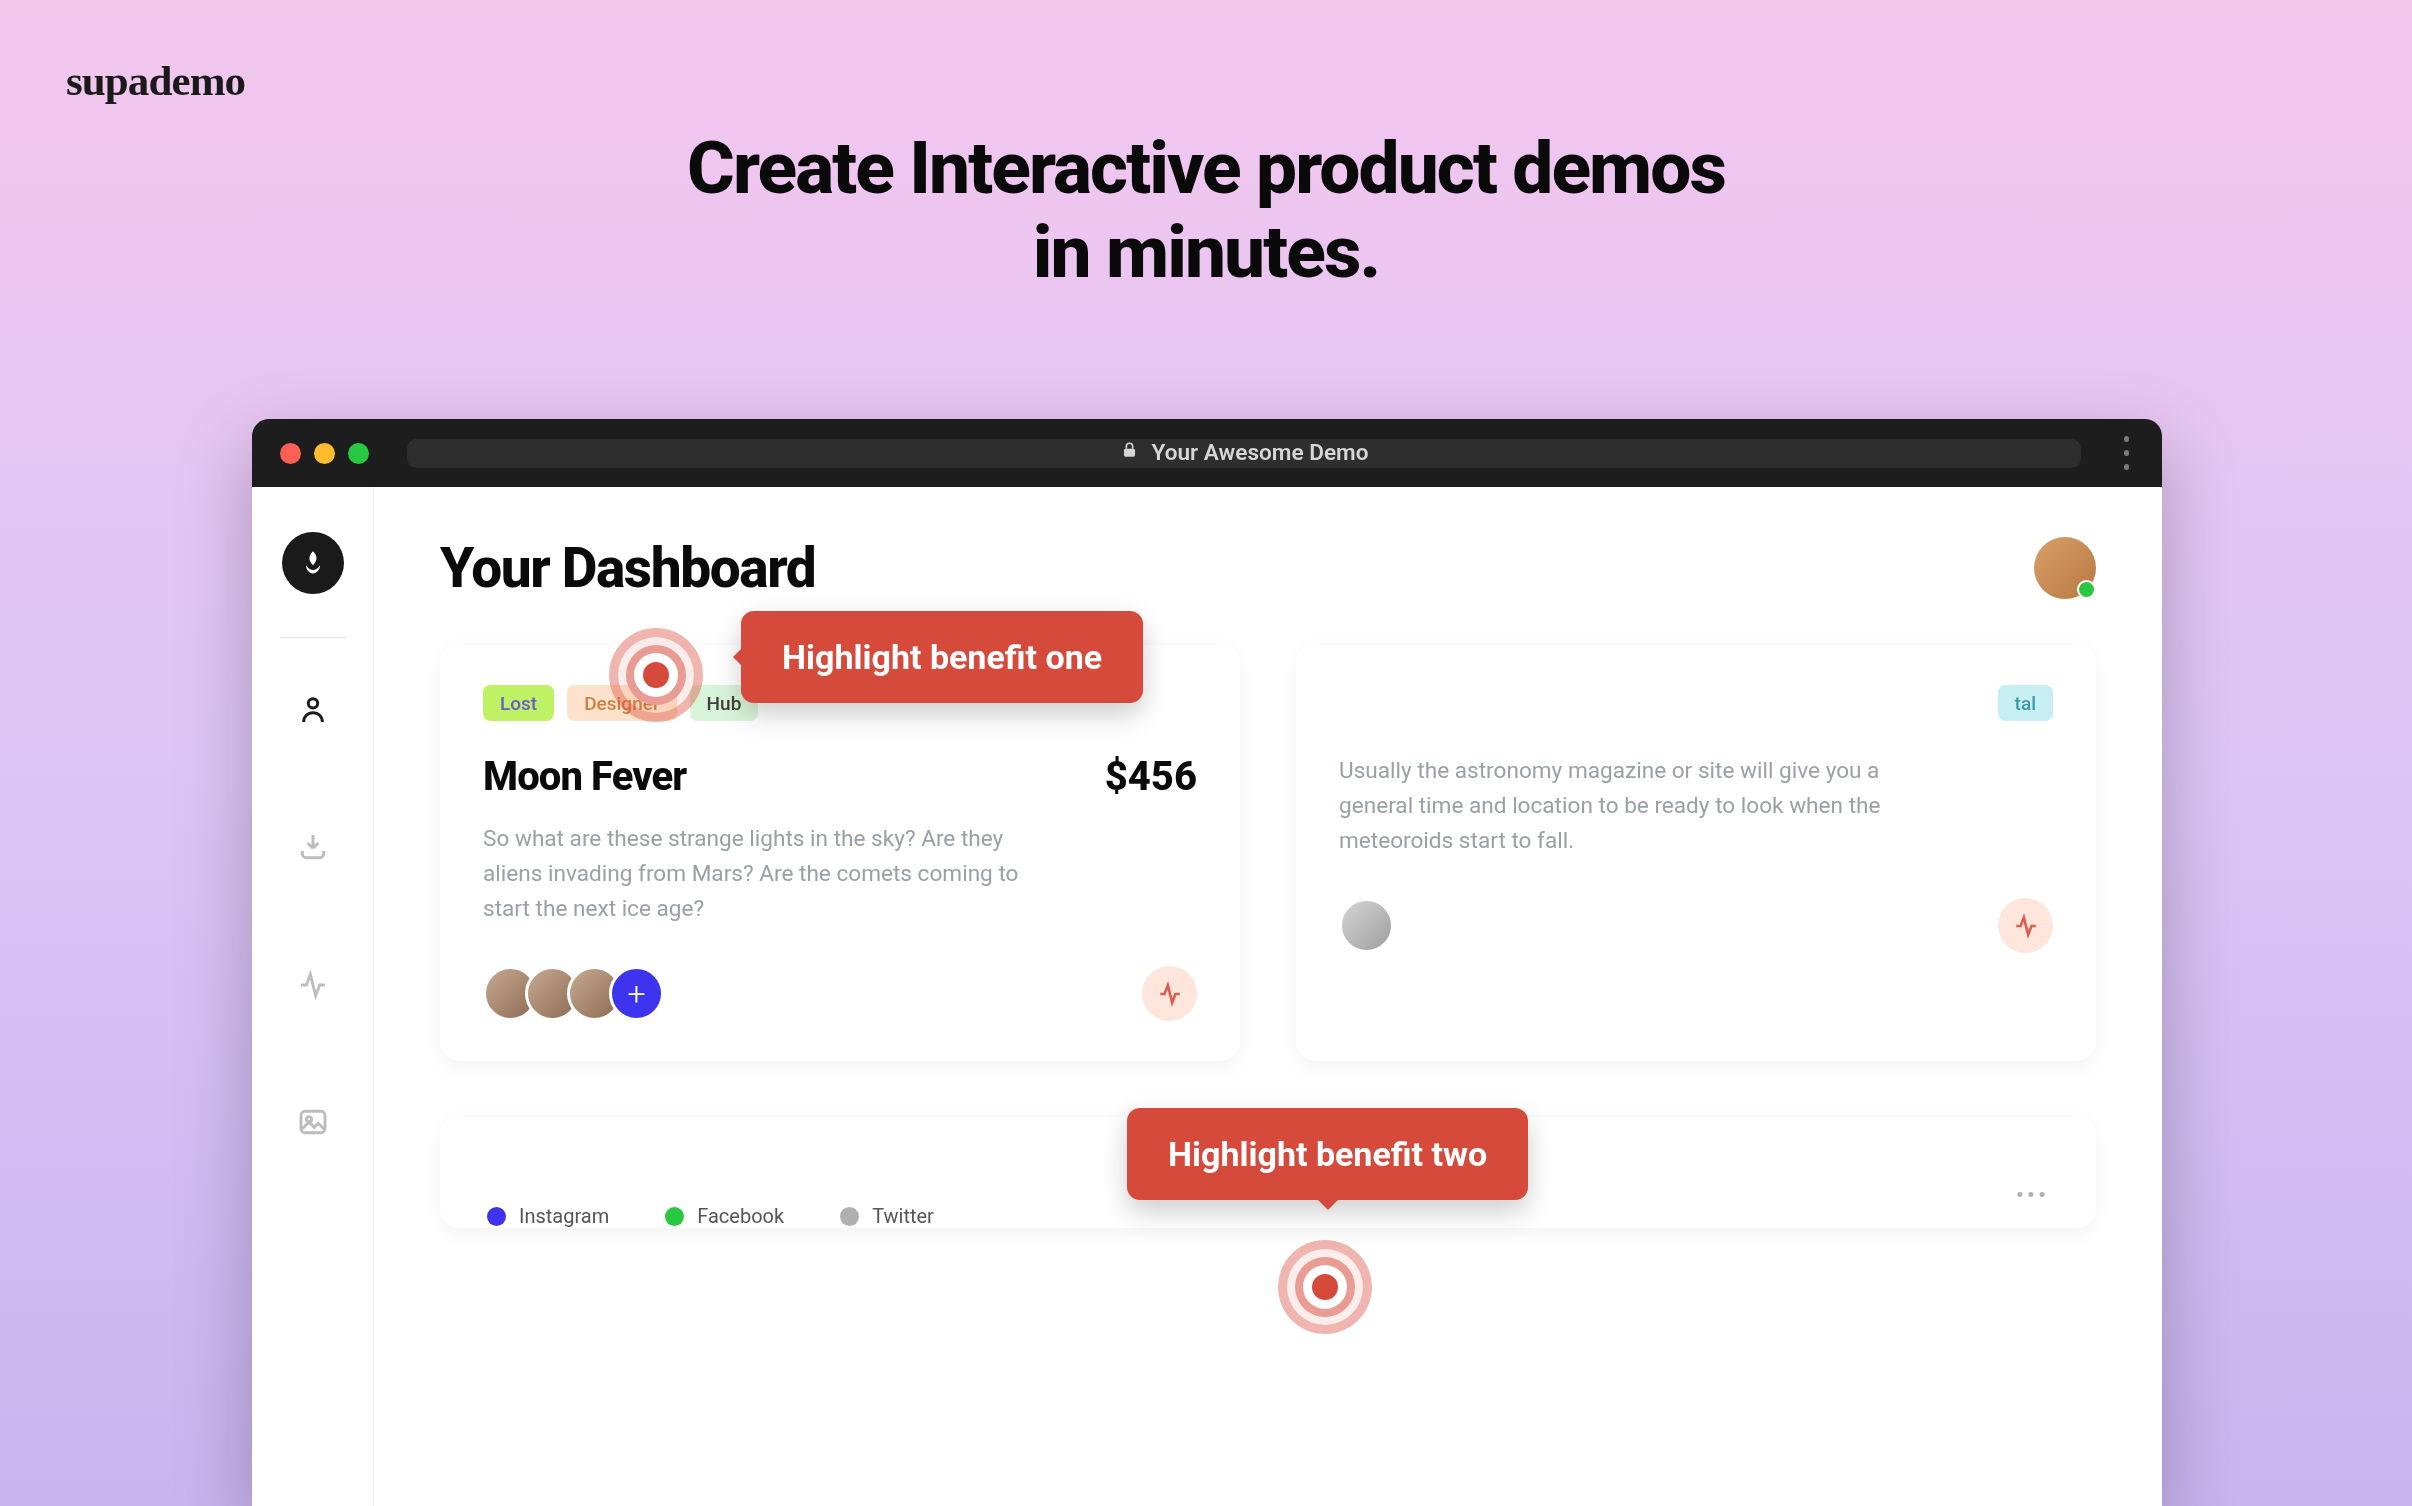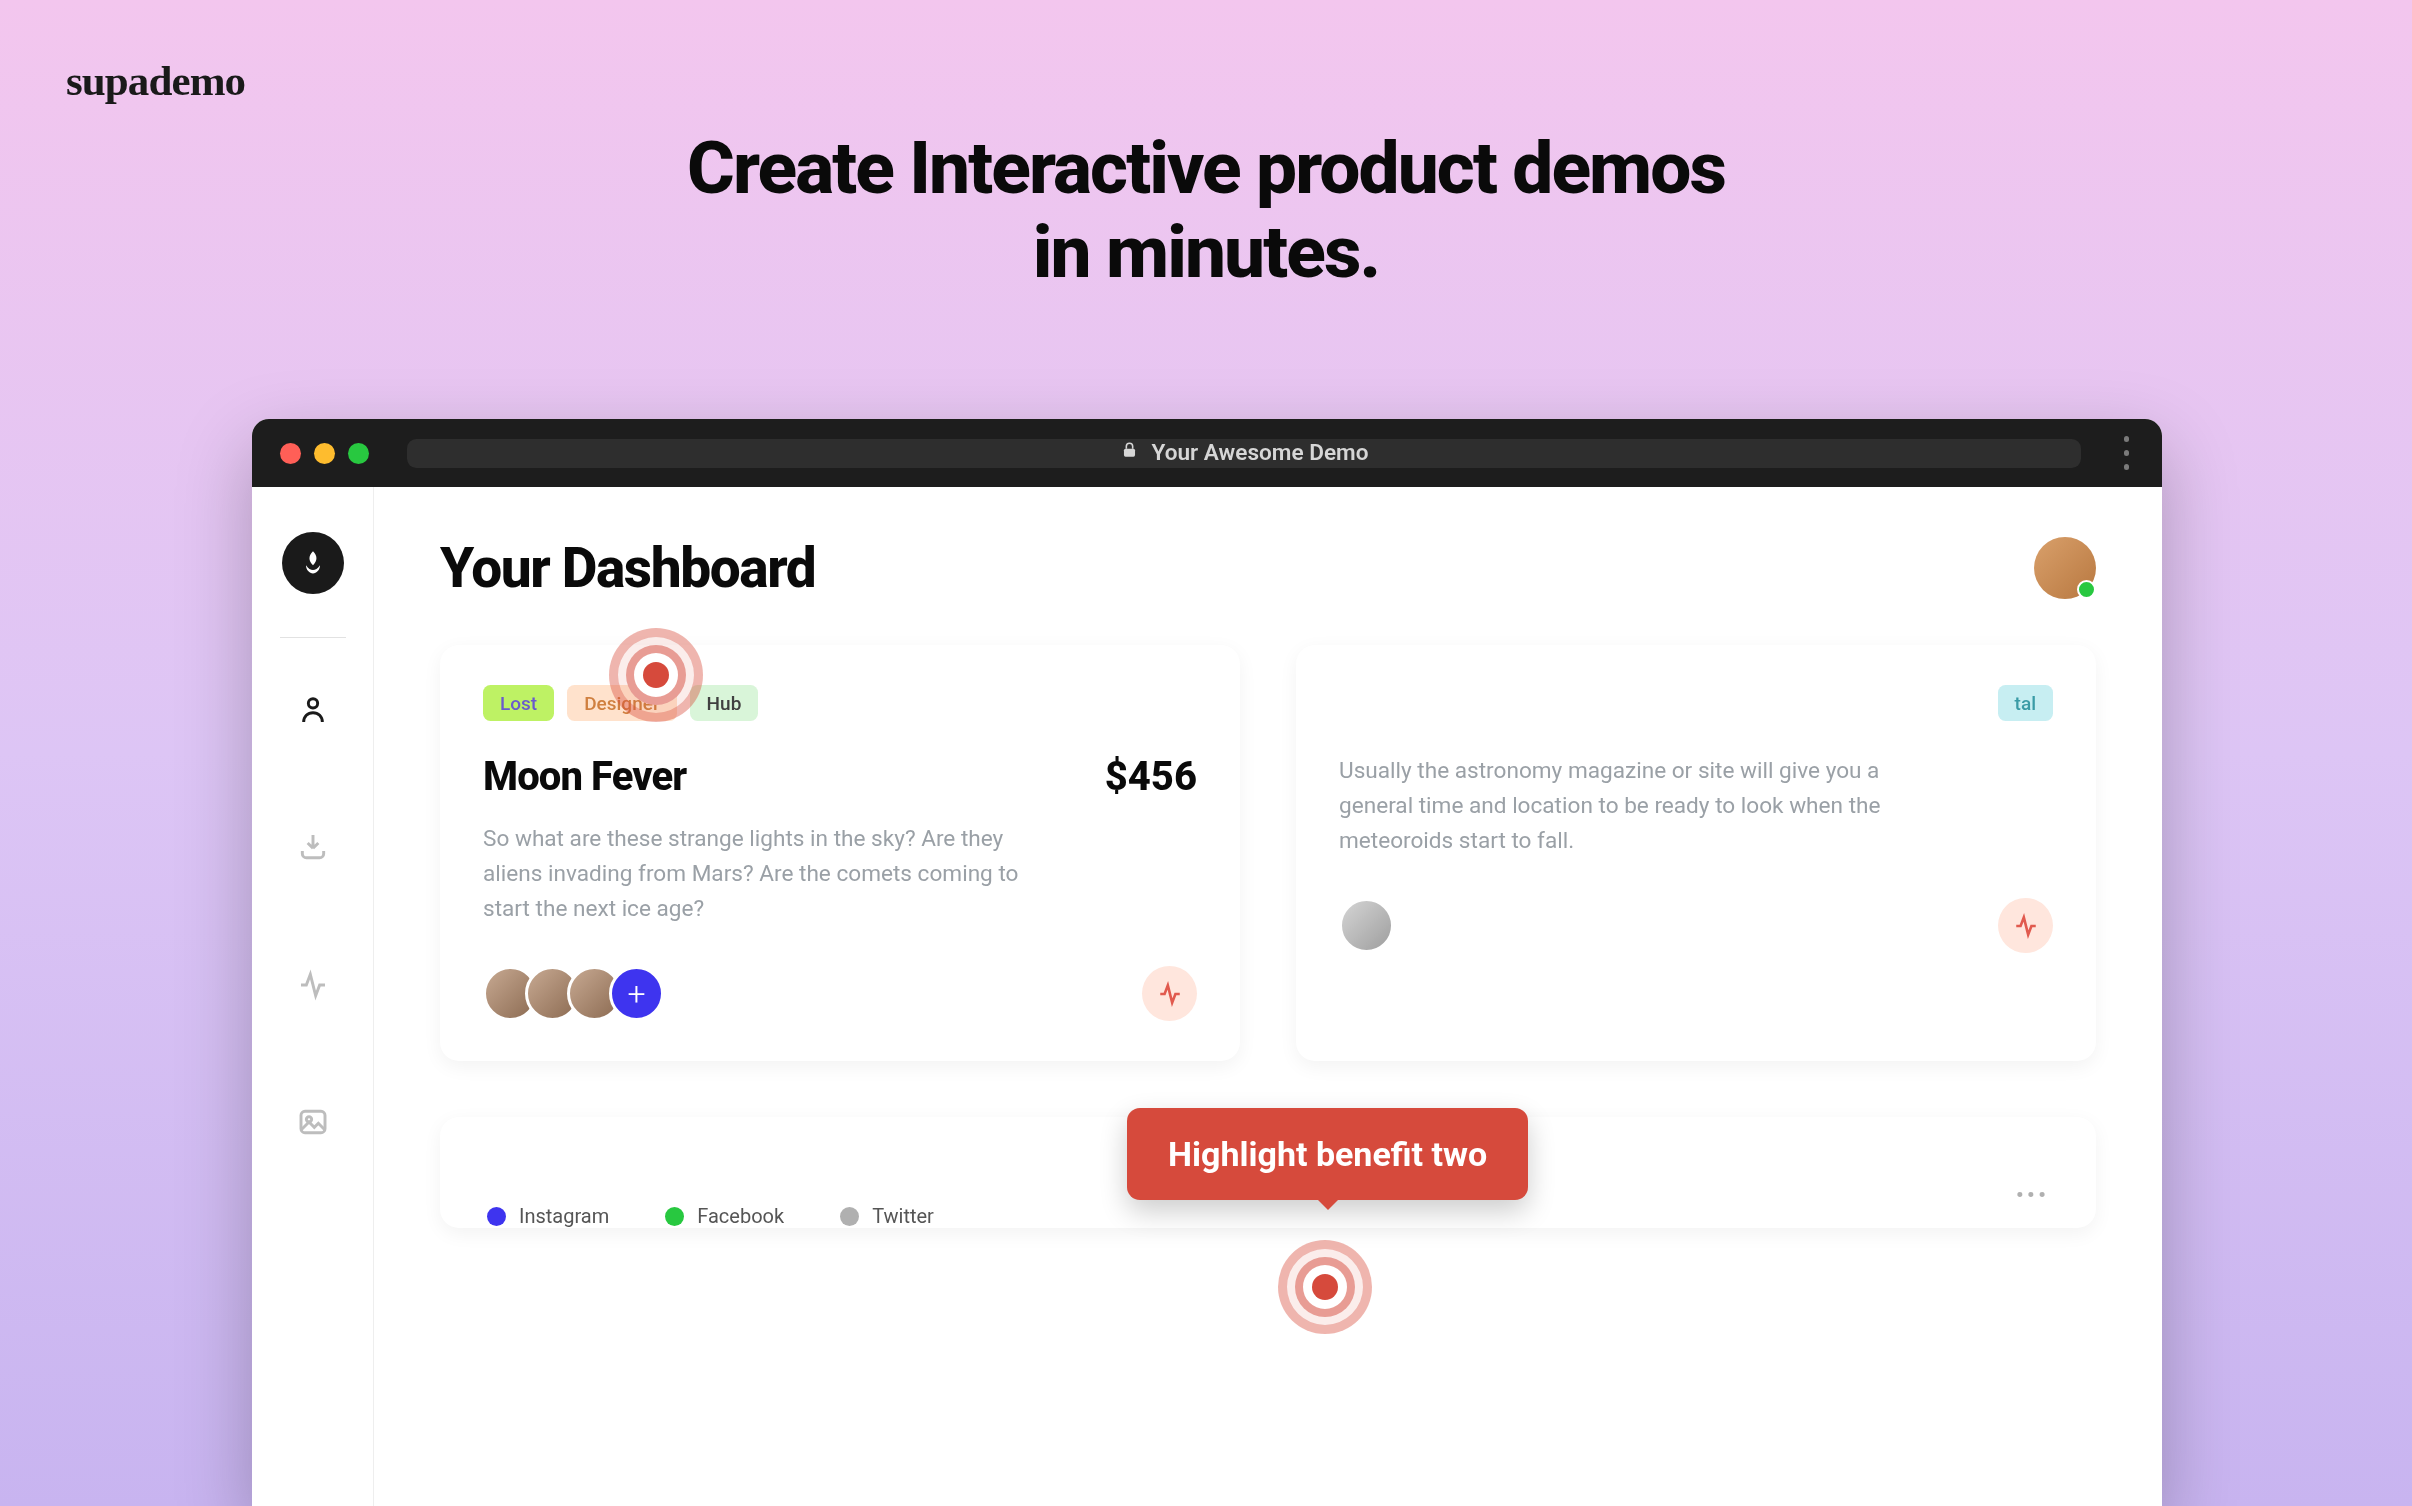--- a/index.html
+++ b/index.html
@@ -362,20 +362,21 @@
             </div>
           <div class="chart-more">•••</div>
         </div>
       </div>
 
       <div class="hotspot" style="top:141px; left:235px;">
         <div class="ring"></div>
           <div class="ring2"></div>
           <div class="center"></div>
       </div>
+      <div class="tooltip arrow-left" style="top:124px; left:367px;">Highlight benefit one</div>
 
       <div class="hotspot" style="top:753px; left:904px;">
         <div class="ring"></div>
           <div class="ring2"></div>
           <div class="center"></div>
       </div>
       <div class="tooltip arrow-bottom" style="top:621px; left:753px;">Highlight benefit two</div>
 
     </div>
   </div>

